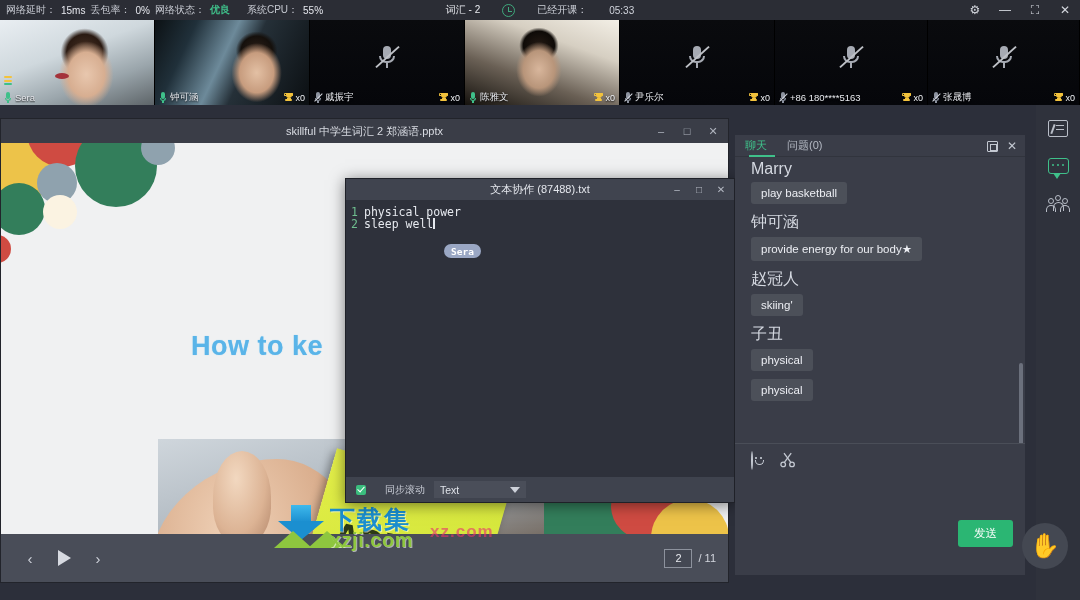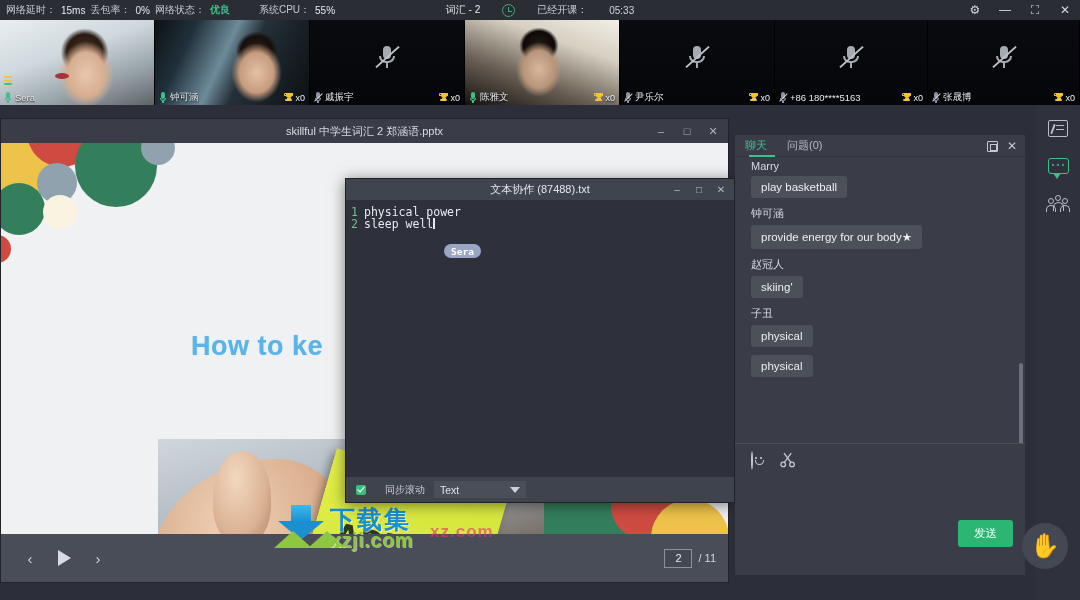--- a/index.html
+++ b/index.html
@@ -197,21 +197,21 @@
   .chat-tools { position:absolute; right:4px; top:0; height:22px; display:flex;
                 align-items:center; gap:2px; }
   .chat-tools .t { width:18px; height:18px; display:flex; align-items:center;
                    justify-content:center; color:#c3c8d1; font-size:12px; cursor:pointer; }
   .popbox { width:11px; height:11px; border:1.4px solid #c3c8d1; border-radius:1px; position:relative; }
   .popbox::after { content:""; position:absolute; left:2px; top:2px; width:5px; height:5px;
                    border:1.2px solid #c3c8d1; }
   .msgs { position:absolute; left:0; top:23px; width:290px; height:418px; overflow:hidden;
           padding:2px 12px 0 16px; }
   .msg { margin-bottom:8px; }
-  .msg .who { font-size:11px; color:#d5d9e1; margin-bottom:4px; }
+  .msg .who { font-size:16px; color:#d5d9e1; margin-bottom:4px; }
   .msg .bub { display:inline-block; background:#4c5059; color:#eceef3; font-size:11.5px;
               padding:5px 10px; border-radius:3px; max-width:250px; }
   .chat-scroll { position:absolute; right:2px; top:228px; width:4px; height:108px;
                  background:#6b707c; border-radius:2px; }
 
   
   .compose { position:absolute; left:735px; top:443px; width:290px; height:132px;
              background:#3a3d48; border-top:1px solid #4a4e58; }
   .comp-tools { display:flex; align-items:center; gap:12px; padding:8px 0 0 16px; }
   .ci { width:17px; height:17px; cursor:pointer; position:relative; }
@@ -265,21 +265,21 @@
 <div id="app">
 
   <div class="topbar">
     <div class="left">
       <span class="lbl">网络延时：</span>
       <span class="val">15ms</span>
       <span class="lbl">丢包率：</span>
       <span class="val">0%</span>
       <span class="lbl">网络状态：</span>
       <span class="good">优良</span>
-      <span class="lbl" style="margin-left:24px">系统CPU：</span>
+      <span class="lbl" style="margin-left:12px">系统CPU：</span>
       <span class="val">55%</span>
     </div>
     <div class="center">
       <span class="course">词汇 - 2</span>
       <span class="clock-ico"></span>
       <span class="lbl">已经开课：</span>
       <span class="val">05:33</span>
     </div>
     <div class="right">
       <div class="wbtn">⚙</div>

